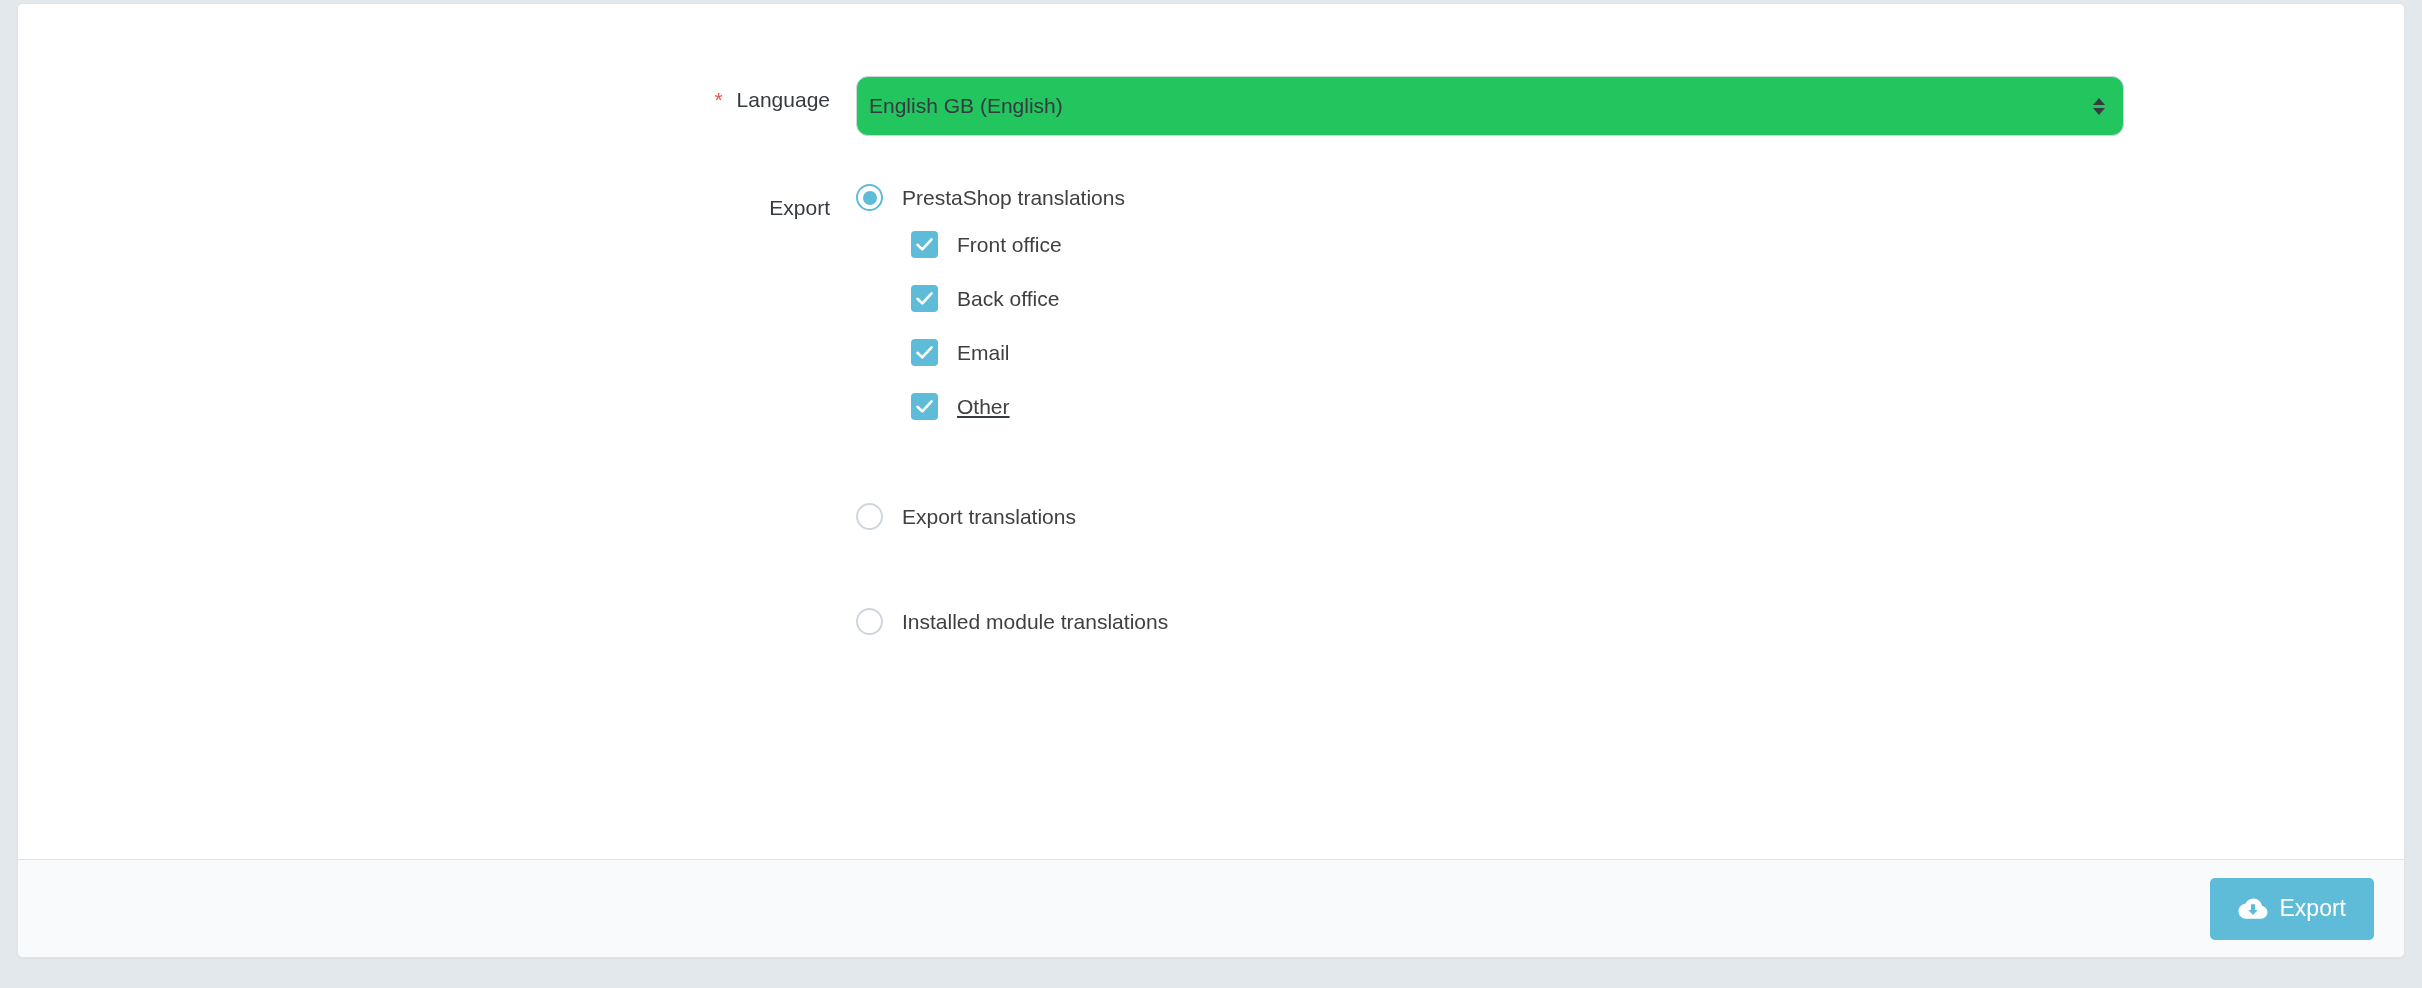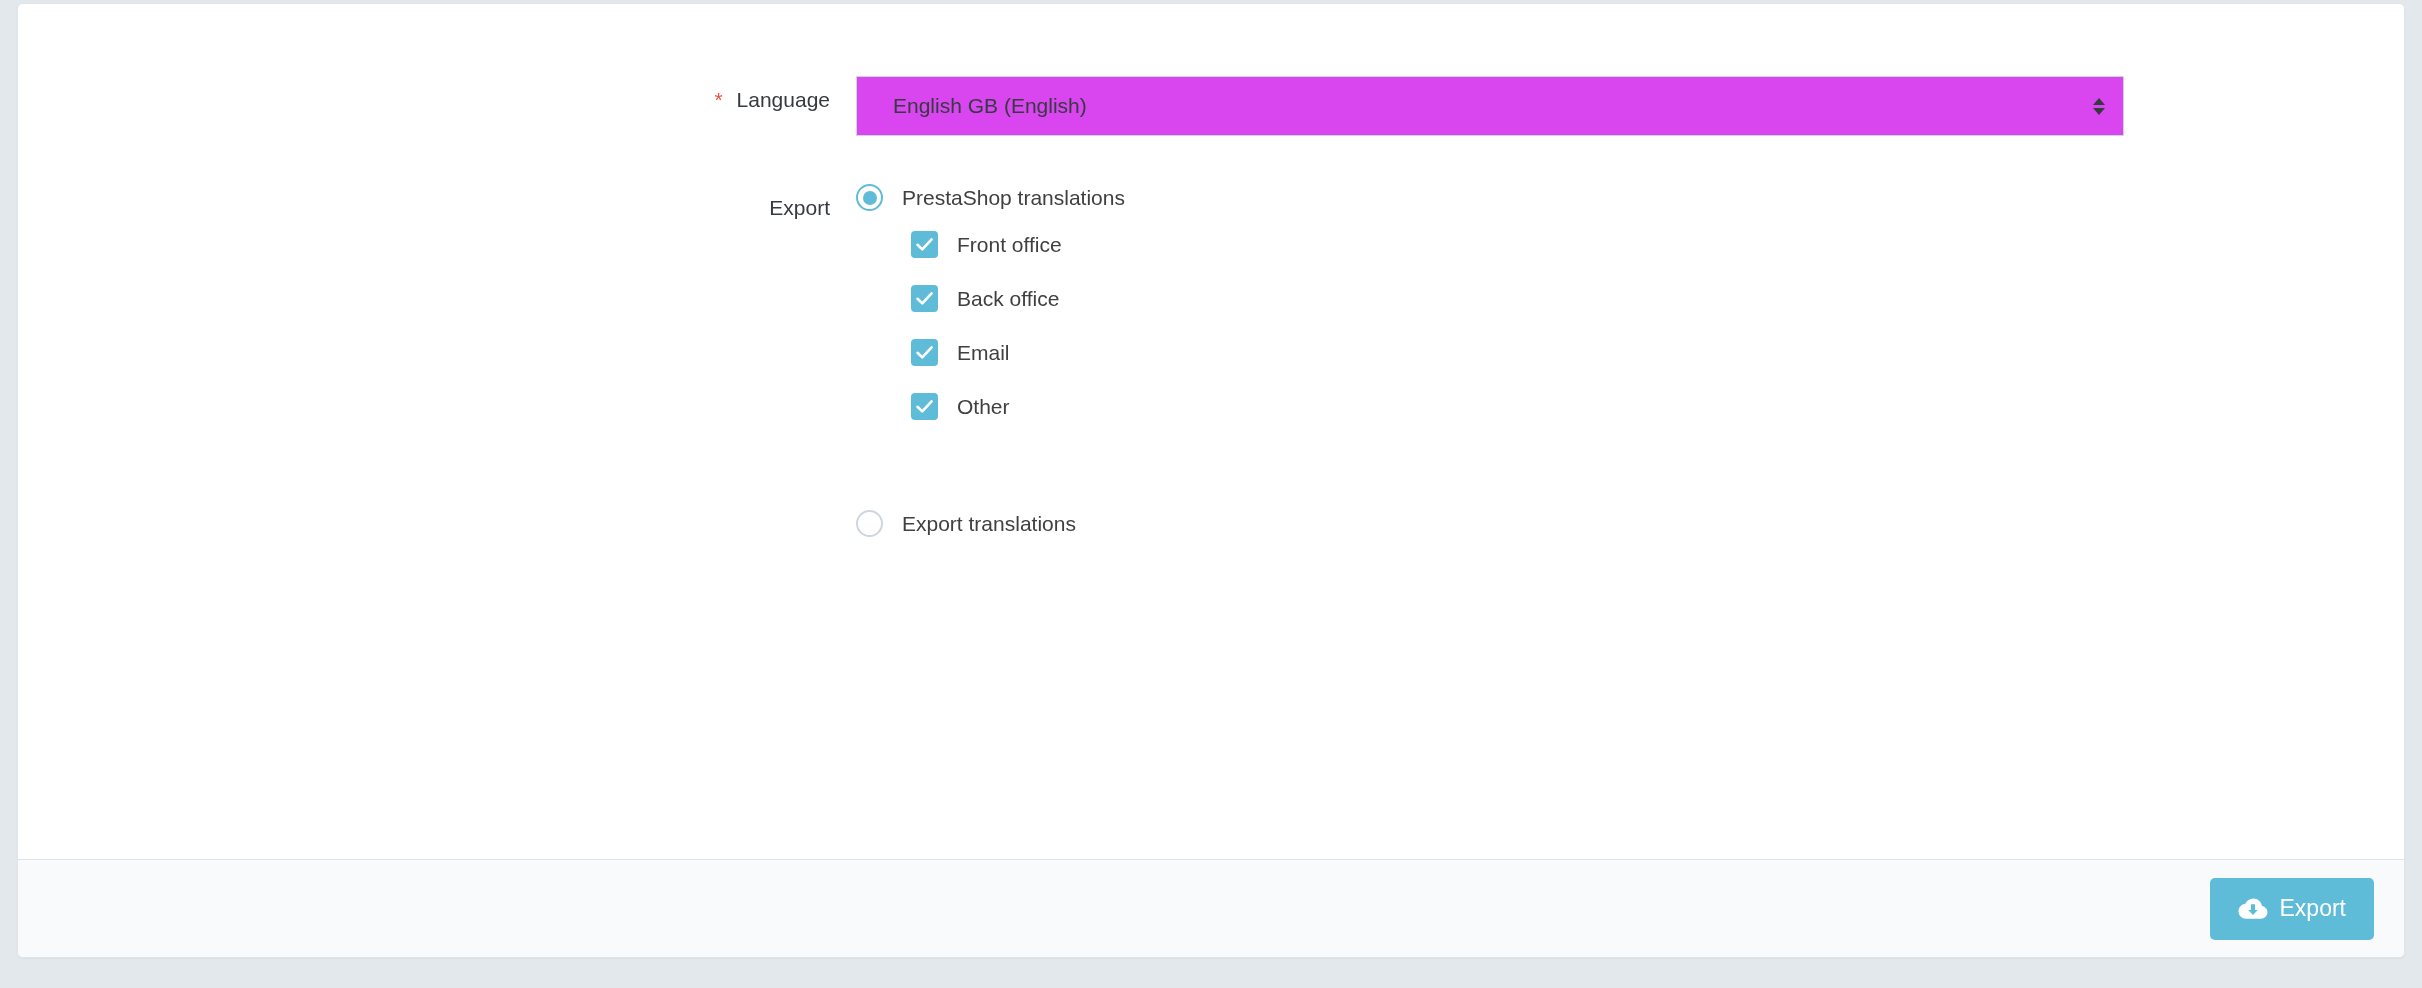--- a/index.html
+++ b/index.html
@@ -113,26 +113,26 @@
   
   .select-wrap {
     position: relative;
     width: 1268px;
     height: 60px;
   }
   .select-box {
     width: 100%;
     height: 100%;
     border: 1px solid #ced6dd;
-    border-radius: 0;
-    background: #d946ef;
+    border-radius: 12px;
+    background: #22c55e;
     font-family: "Liberation Sans", sans-serif;
     font-size: 21px;
     color: #363a41;
-    padding: 0 46px 0 36px;
+    padding: 0 46px 0 12px;
     line-height: 58px;
     cursor: pointer;
     appearance: none;
     -webkit-appearance: none;
     display: block;
   }
   .select-arrows {
     position: absolute;
     right: 18px;
     top: 50%;
@@ -206,21 +206,21 @@
     line-height: 1;
   }
 
   .radio-main { margin-bottom: 0; }
 
   .sub-list {
     margin-top: 20px;
     margin-left: 55px;
   }
   .sub-list .choice { margin-bottom: 27px; }
-  .sub-list .choice:last-child { margin-bottom: 12px; }
+  .sub-list .choice:last-child { margin-bottom: 5px; text-decoration: underline; }
 
   .gap-large { height: 78px; }
 
   
   .panel-footer {
     flex: 0 0 98px;
     height: 98px;
     background: #f9fafb;
     border-top: 1px solid #dfe4e8;
     display: flex;
@@ -324,20 +324,24 @@
 
           <div class="gap-large"></div>
 
           <div class="choice">
             <span class="radio-mark"></span>
             <span class="choice-label">Export translations</span>
           </div>
 
           <div class="gap-large"></div>
 
+          <div class="choice">
+            <span class="radio-mark"></span>
+            <span class="choice-label">Installed module translations</span>
+          </div>
 
         </div>
       </div>
     </div>
 
   </div>
 
   <div class="panel-footer">
     <button class="btn-export">
       <span class="btn-ico">

